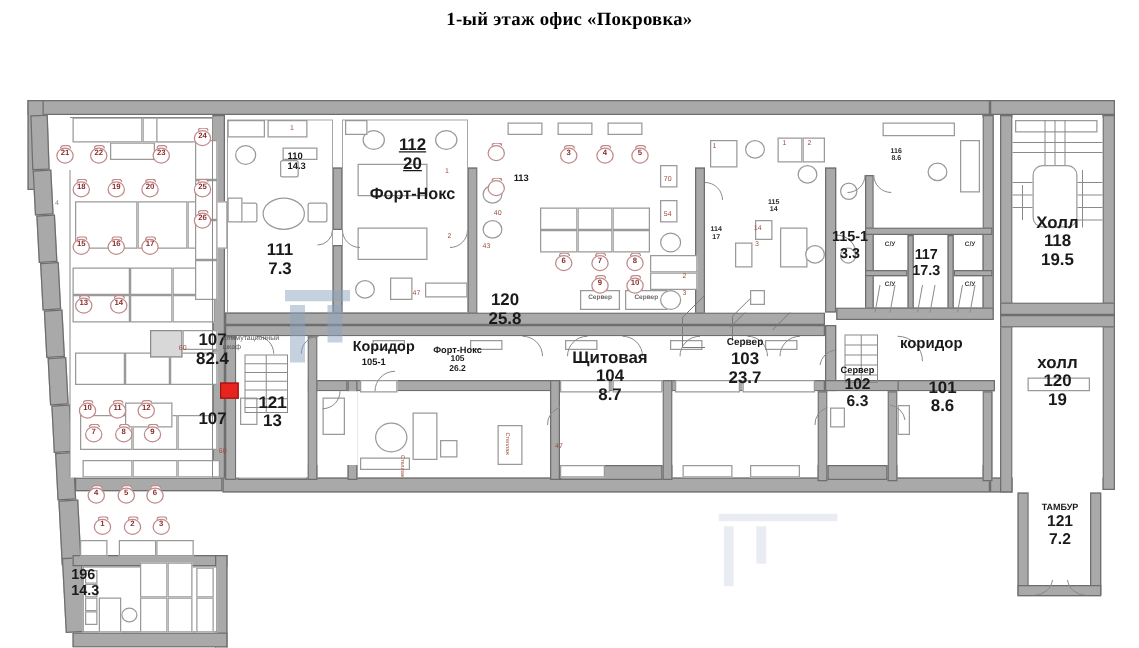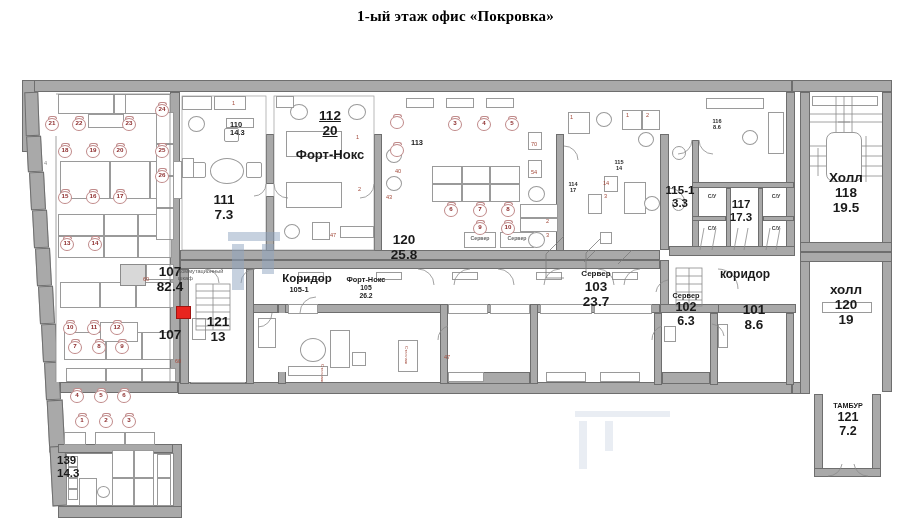--- a/index.html
+++ b/index.html
@@ -605,21 +605,21 @@
   <div class="redmark" style="left:176px;top:270px;width:13px;height:11px;"></div>
 
   <div class="lbl big" style="left:140px;top:228px;width:60px;">
     <span class="no">107</span>
     <span class="ar">82.4</span>
   </div>
   <div class="lbl big" style="left:140px;top:291px;width:60px;">
     <span class="no">107</span>
   </div>
   <div class="lbl mid" style="left:57px;top:418px;width:58px;text-align:left;">
-    <span class="no">139</span>
+    <span class="no">196</span>
     <span class="ar">14.3</span>
   </div>
 
   <div class="lbl sm" style="left:230px;top:85px;width:40px;text-align:left;">
     <span class="no">110</span>
     <span class="ar">14.3</span>
   </div>
   <div class="lbl big" style="left:194px;top:156px;width:60px;">
     <span class="no">111</span>
     <span class="ar">7.3</span>
@@ -680,20 +680,25 @@
     <span class="ar" style="font-size:12.5px;">7.2</span>
   </div>
 
   <div class="lbl" style="left:330px;top:240px;width:72px;">
     <span class="nm" style="font-size:7.4px;">Форт-Нокс</span>
     <span class="no" style="font-size:6.8px;">105</span>
     <span class="ar" style="font-size:6.8px;">26.2</span>
   </div>
   <div class="lbl sm" style="left:282px;top:250px;width:34px;">
     <span class="no">105-1</span>
+  </div>
+  <div class="lbl big" style="left:442px;top:242px;width:92px;">
+    <span class="nm">Щитовая</span>
+    <span class="no">104</span>
+    <span class="ar">8.7</span>
   </div>
   <div class="lbl big" style="left:544px;top:234px;width:104px;">
     <span class="nm" style="font-size:8px;">Сервер</span>
     <span class="no">103</span>
     <span class="ar">23.7</span>
   </div>
   <div class="lbl" style="left:656px;top:256px;width:60px;">
     <span class="nm" style="font-size:7.4px;">Сервер</span>
     <span class="no" style="font-size:12.5px;">102</span>
     <span class="ar" style="font-size:12.5px;">6.3</span>

